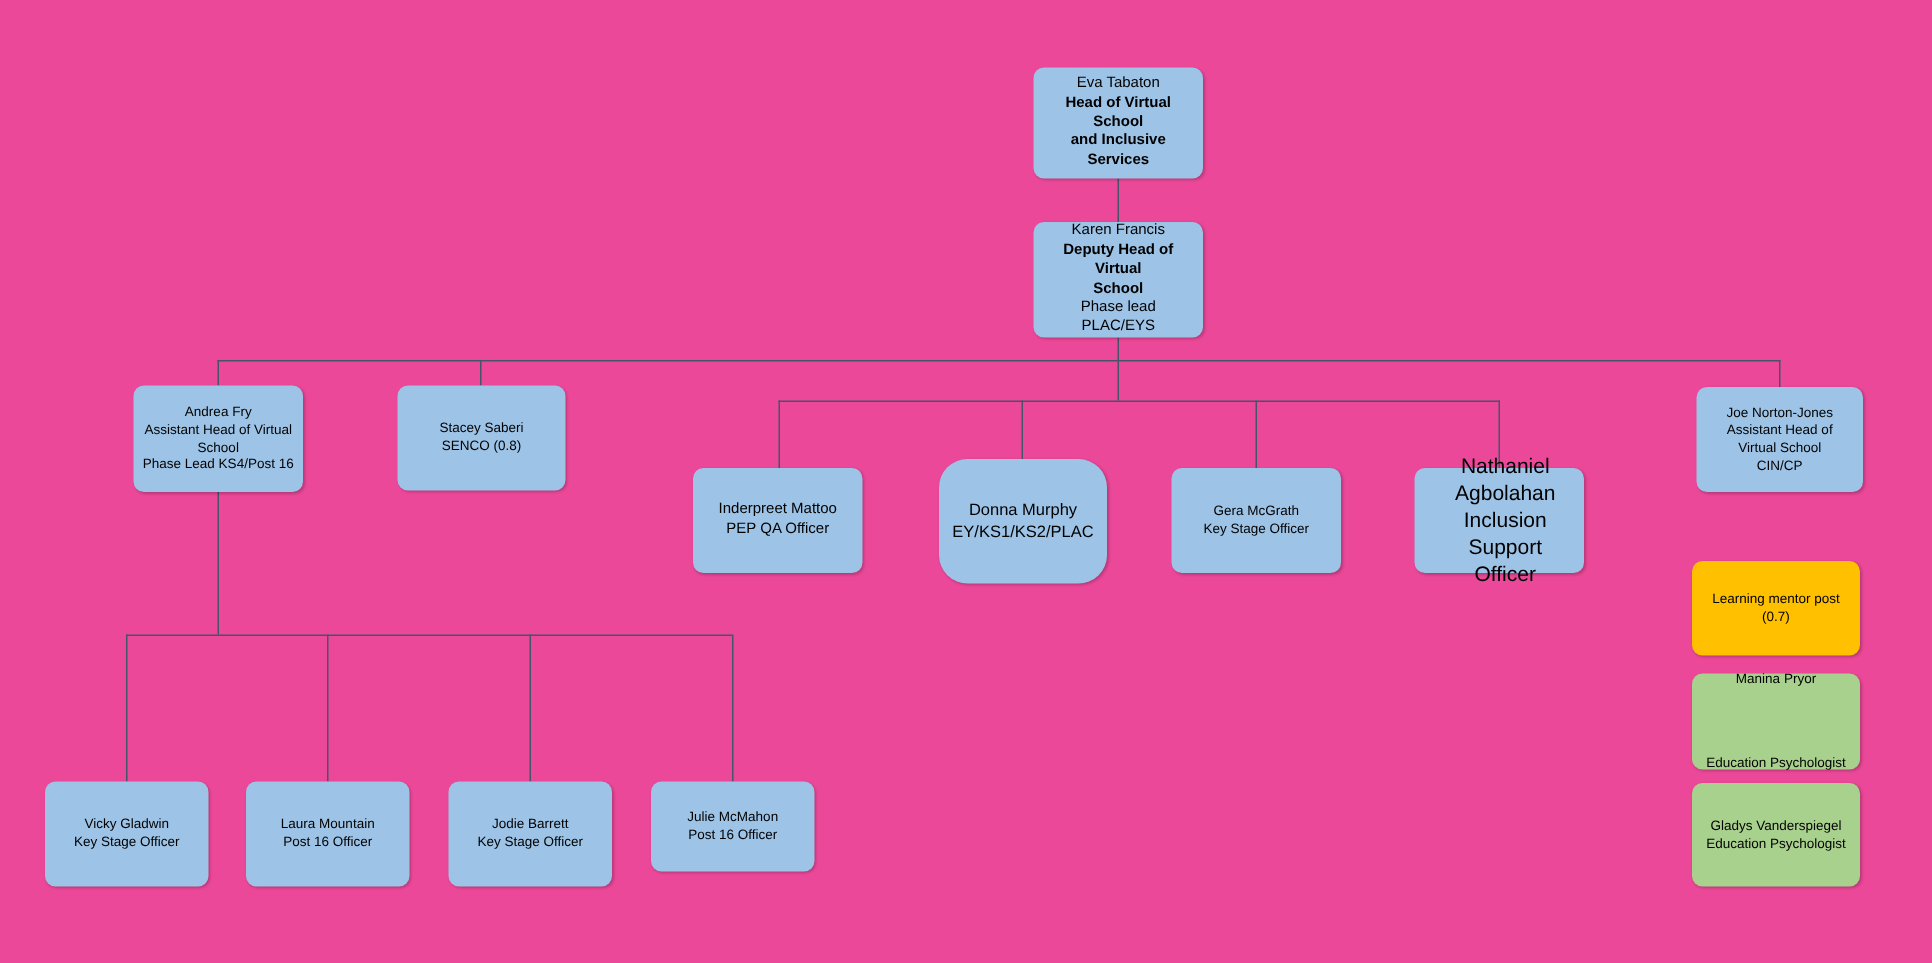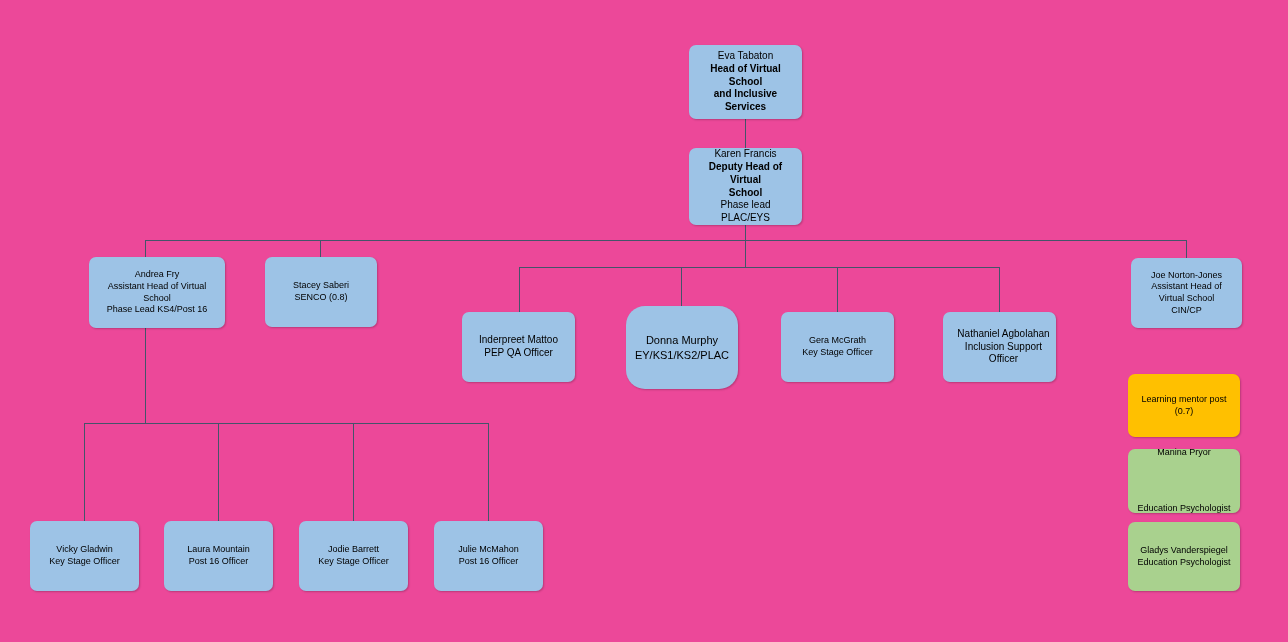--- a/index.html
+++ b/index.html
@@ -85,21 +85,21 @@
     <span class="line b">and Inclusive Services</span>
   </div>
 
   <div class="node blue" style="left:689px; top:148px; width:113px; height:77px; font-size:10px;">
     <span class="line">Karen Francis</span>
     <span class="line b">Deputy Head of Virtual</span>
     <span class="line b">School</span>
     <span class="line">Phase lead PLAC/EYS</span>
   </div>
 
-  <div class="node blue" style="left:89px; top:257px; width:136px; height:71px; font-size:9px;">
+  <div class="node blue" style="left:89px; top:257px; width:113px; height:71px; font-size:9px;">
     <span class="line">Andrea Fry</span>
     <span class="line">Assistant Head of Virtual</span>
     <span class="line">School</span>
     <span class="line">Phase Lead KS4/Post 16</span>
   </div>
 
   <div class="node blue" style="left:265px; top:257px; width:112px; height:70px; font-size:9px;">
     <span class="line">Stacey Saberi</span>
     <span class="line">SENCO (0.8)</span>
   </div>
@@ -119,41 +119,41 @@
   <div class="node blue" style="left:626px; top:306px; width:112px; height:83px; font-size:11px;border-radius:19px;">
     <span class="line">Donna Murphy</span>
     <span class="line">EY/KS1/KS2/PLAC</span>
   </div>
 
   <div class="node blue" style="left:781px; top:312px; width:113px; height:70px; font-size:9px;">
     <span class="line">Gera McGrath</span>
     <span class="line">Key Stage Officer</span>
   </div>
 
-  <div class="node blue" style="left:943px; top:312px; width:113px; height:70px; font-size:10px;padding-left:14px;">
+  <div class="node blue" style="left:943px; top:312px; width:113px; height:70px; font-size:14px;padding-left:14px;">
     <span class="line">Nathaniel Agbolahan</span>
     <span class="line">Inclusion Support Officer</span>
   </div>
 
   <div class="node blue" style="left:30px; top:521px; width:109px; height:70px; font-size:9px;">
     <span class="line">Vicky Gladwin</span>
     <span class="line">Key Stage Officer</span>
   </div>
 
   <div class="node blue" style="left:164px; top:521px; width:109px; height:70px; font-size:9px;">
     <span class="line">Laura Mountain</span>
     <span class="line">Post 16 Officer</span>
   </div>
 
   <div class="node blue" style="left:299px; top:521px; width:109px; height:70px; font-size:9px;">
     <span class="line">Jodie Barrett</span>
     <span class="line">Key Stage Officer</span>
   </div>
 
-  <div class="node blue" style="left:434px; top:521px; width:109px; height:70px; font-size:9px;">
+  <div class="node blue" style="left:434px; top:521px; width:109px; height:60px; font-size:9px;">
     <span class="line">Julie McMahon</span>
     <span class="line">Post 16 Officer</span>
   </div>
 
   <div class="node orange" style="left:1128px; top:374px; width:112px; height:63px; font-size:9px;">
     <span class="line">Learning mentor post (0.7)</span>
   </div>
 
   <div class="node green" style="left:1128px; top:449px; width:112px; height:64px; font-size:9px;gap:44px;">
     <span class="line">Manina Pryor</span>

